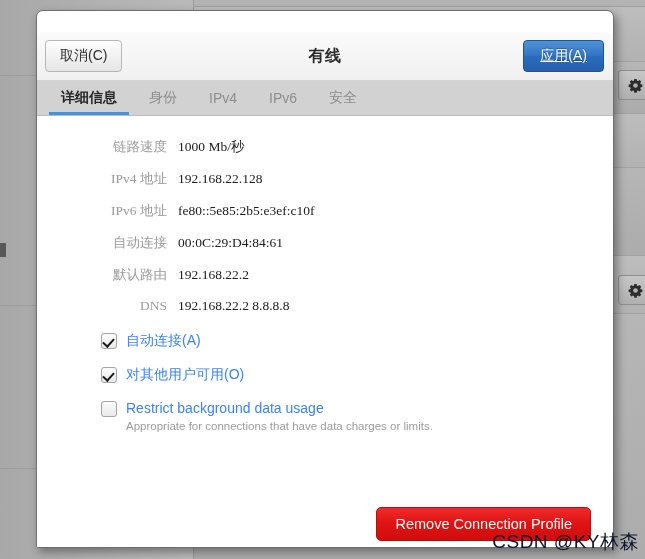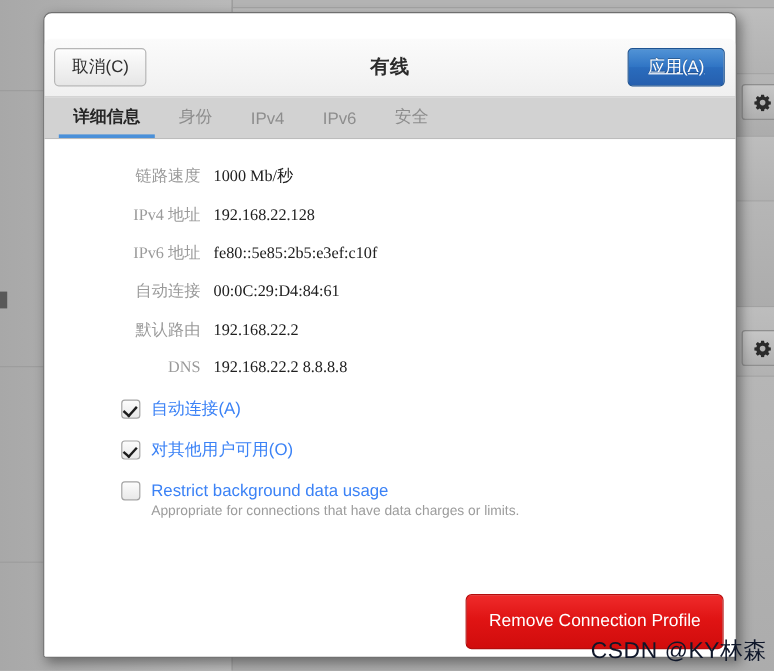--- a/index.html
+++ b/index.html
@@ -247,23 +247,23 @@
   .opt-sub {
     font-size: 11.5px;
     color: #9c9c9c;
     line-height: 16px;
     margin-top: 1px;
   }
   .opt.with-sub { margin-bottom: 0; }
 
   .btn-remove {
     position: absolute;
-    right: 10px;
+    right: 22px;
     bottom: 30px;
-    height: 46px;
+    height: 34px;
     padding: 0 18px;
     display: flex;
     align-items: center;
     font-size: 14.5px;
     color: #ffffff;
     background: linear-gradient(to bottom, #ef2b2b 0%, #e01414 45%, #d10c0c 100%);
     border: 1px solid #b50c0c;
     border-radius: 5px;
     cursor: pointer;
   }

